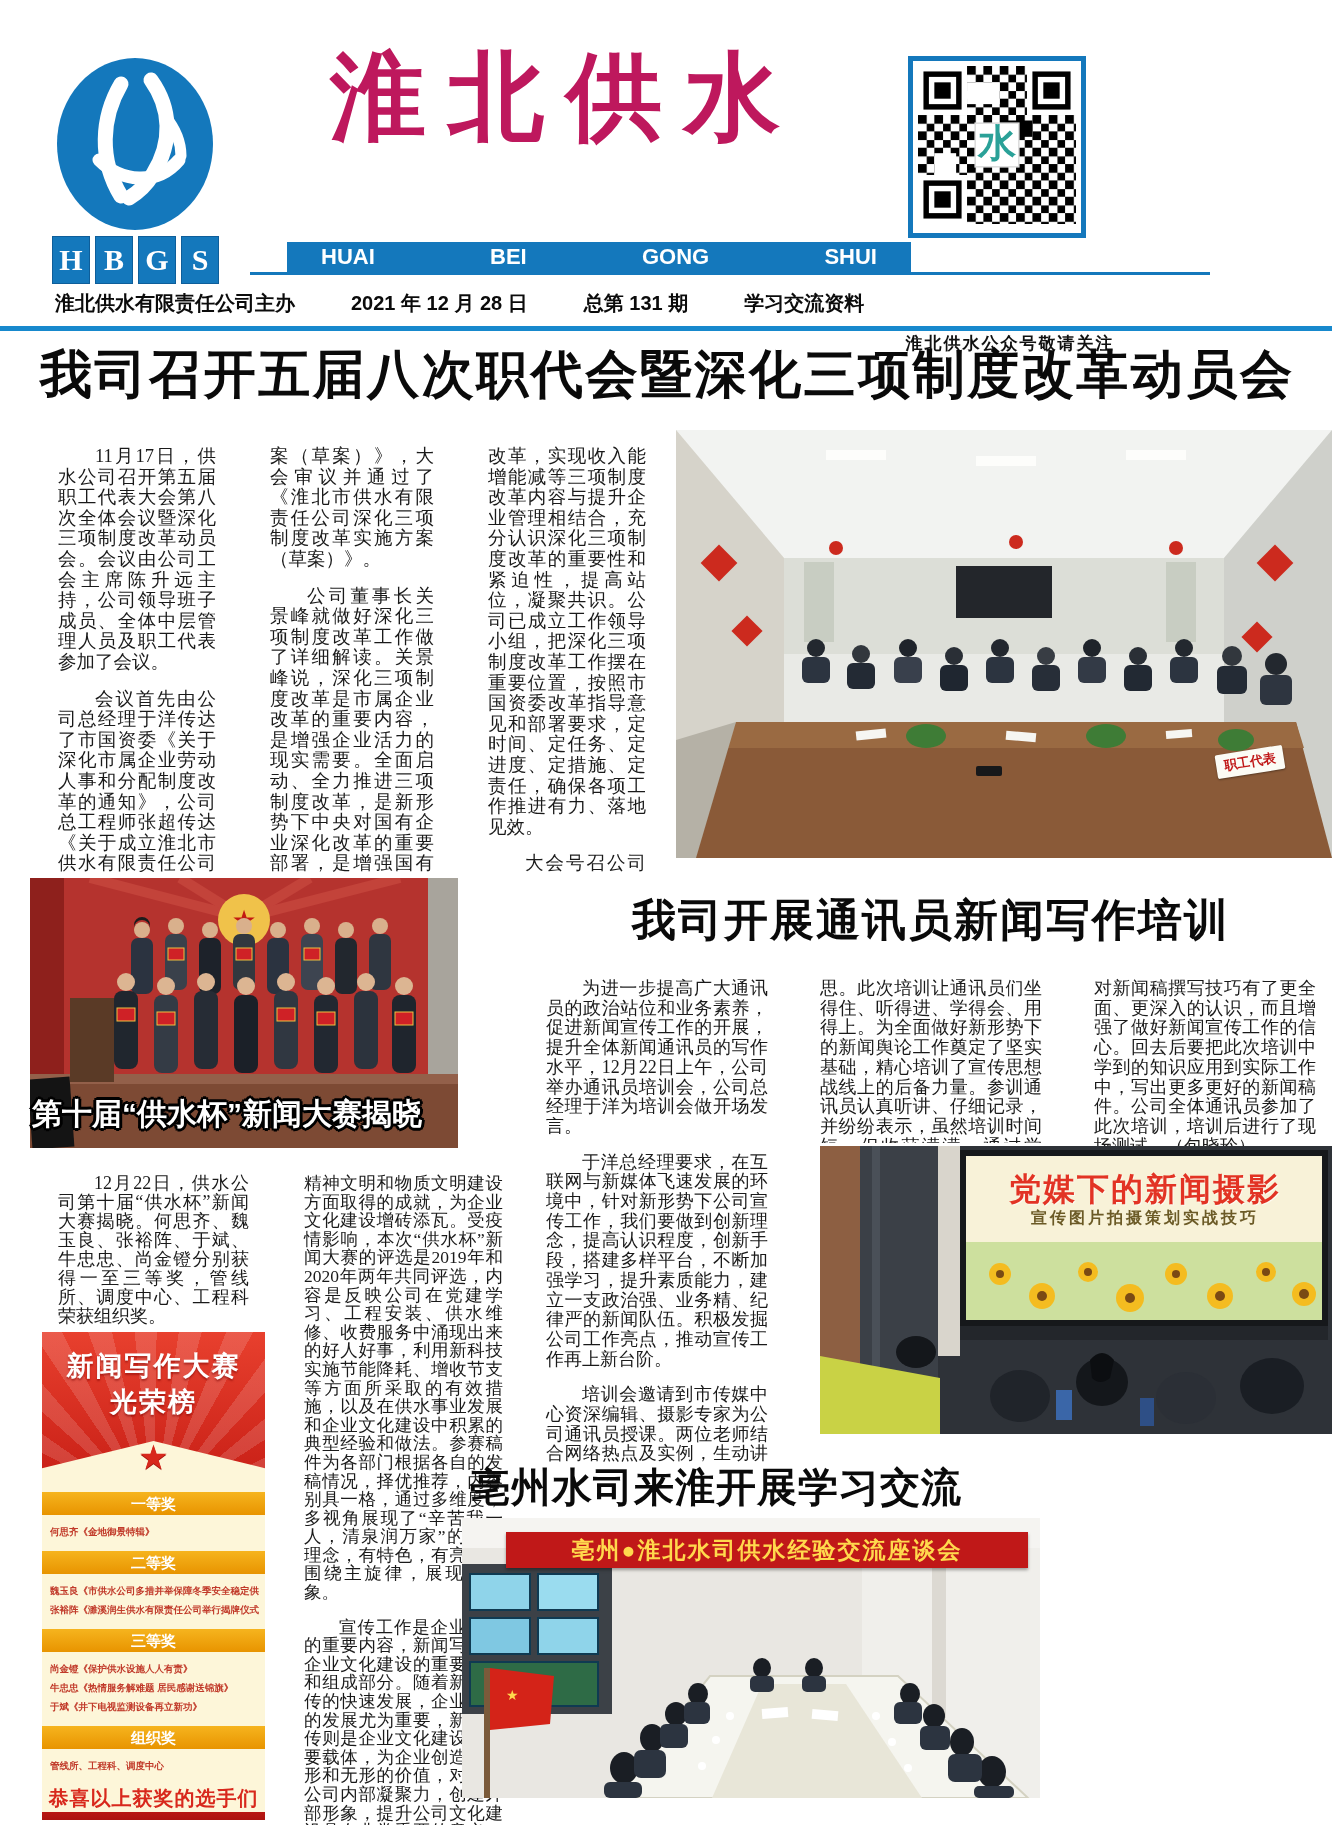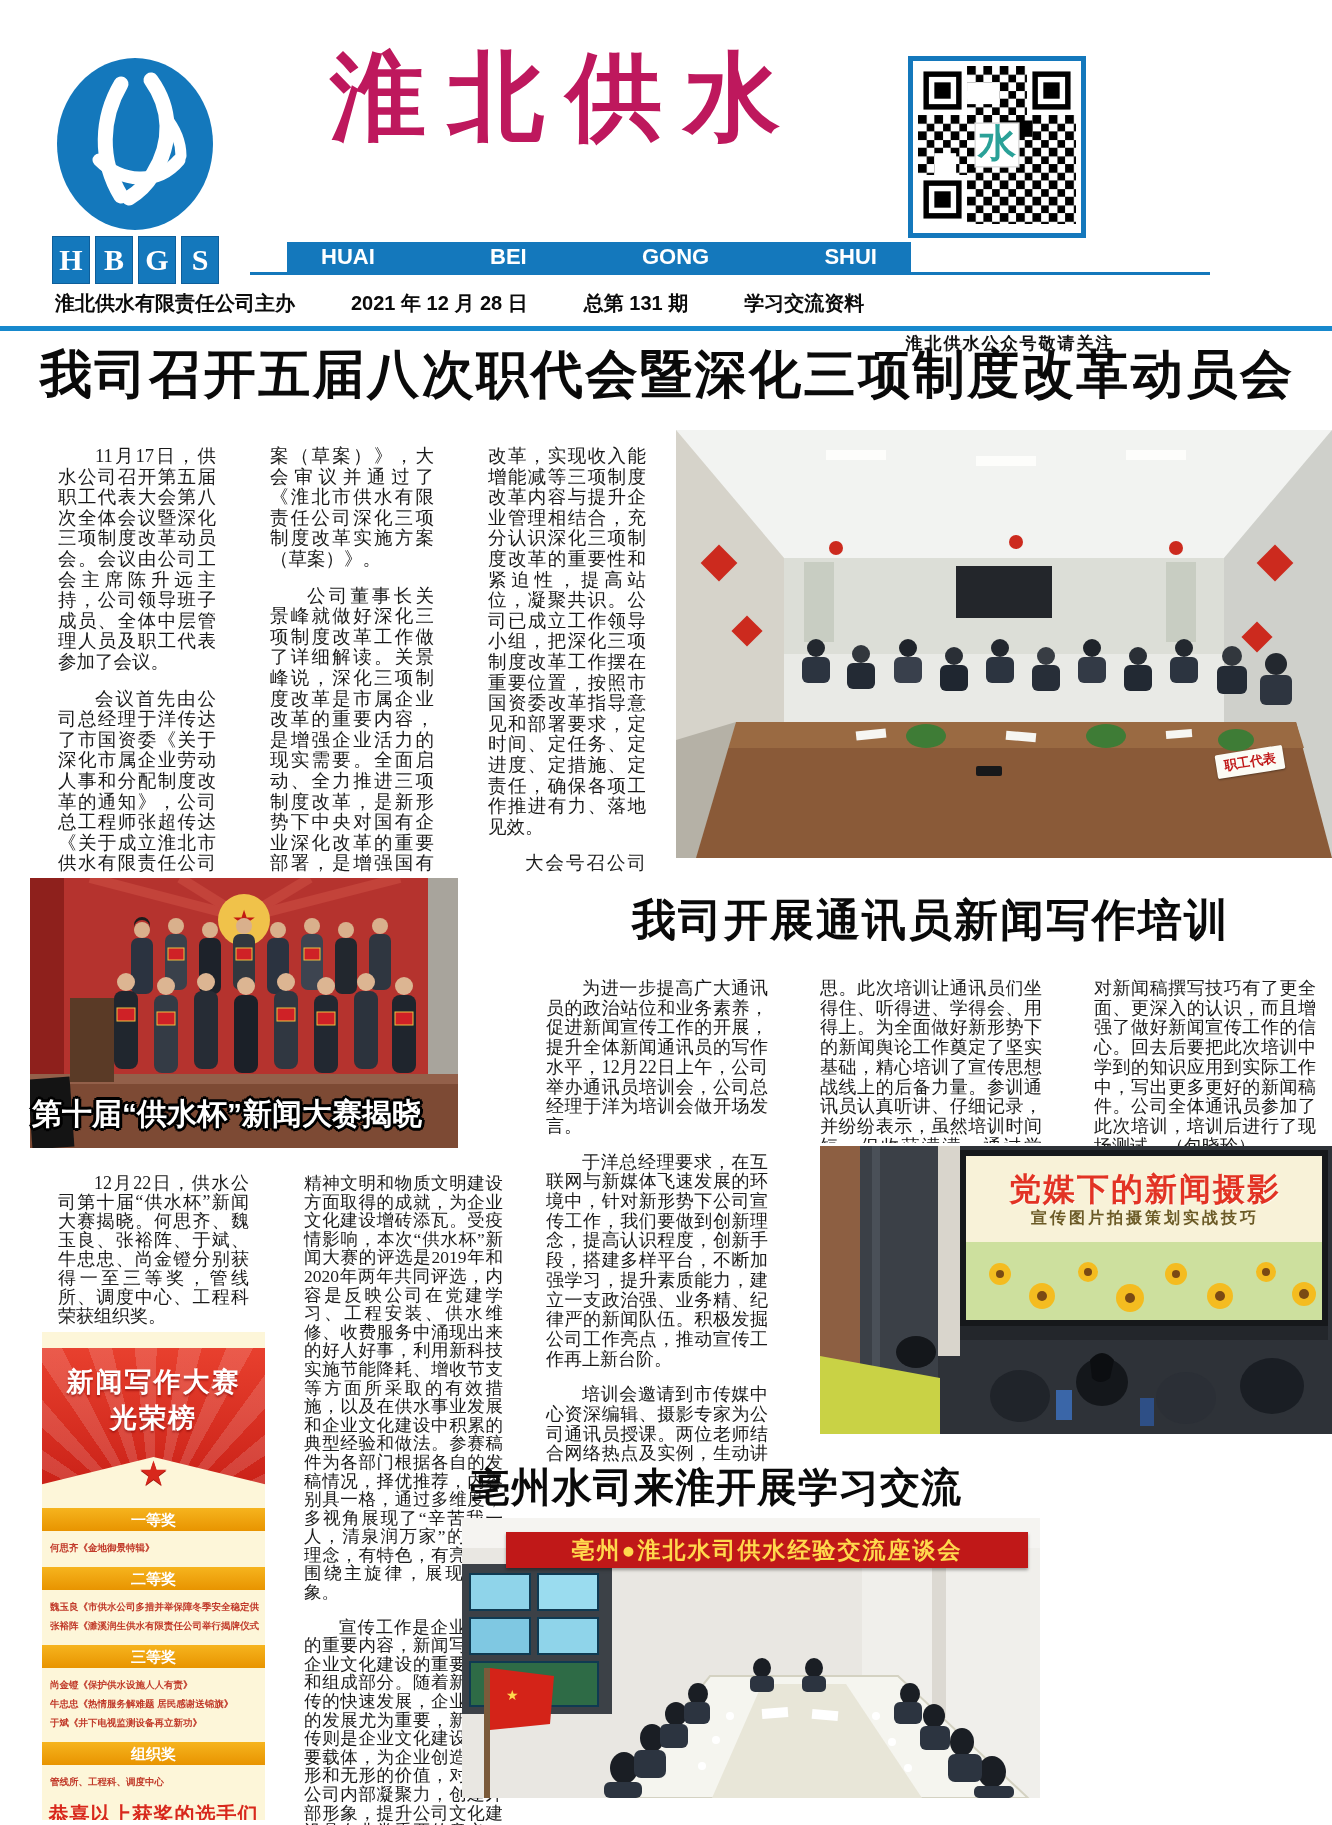--- a/index.html
+++ b/index.html
@@ -51,21 +51,21 @@
   .banner-red{background:#c01818;color:#ffd94d;font-weight:bold;font-size:23px;letter-spacing:2px;
               text-align:center;line-height:36px;box-shadow:0 2px 3px rgba(0,0,0,.35);}
   .screen-title{color:#e23324;font-weight:900;font-size:32px;letter-spacing:2px;text-align:center;
                 text-shadow:1px 1px 0 rgba(255,255,255,.6);}
   .screen-sub{color:#6b5a26;font-weight:bold;font-size:16px;letter-spacing:3px;text-align:center;}
   
   .poster{background:#fdf6d9;overflow:hidden;display:flex;flex-direction:column;
           font-family:"Liberation Sans","DejaVu Sans",sans-serif;}
   .poster-top{position:relative;height:150px;flex:none;
       background:repeating-conic-gradient(from -90deg at 50% 120%,rgba(255,255,255,.14) 0 7deg,rgba(255,255,255,0) 7deg 14deg),
-                 linear-gradient(#e8402e,#c81f16);margin-top:16px;}
+                 linear-gradient(#e8402e,#c81f16);}
   .poster-title{color:#fff;font-weight:900;font-size:27px;letter-spacing:2px;text-align:center;
                 text-shadow:0 2px 2px rgba(120,0,0,.5);}
   .poster-wedge{position:absolute;left:0;bottom:-1px;width:100%;height:42px;background:#fdf6d9;
                 clip-path:polygon(0 100%,0 65%,50% 0,100% 65%,100% 100%);}
   .poster-star{position:absolute;left:50%;bottom:8px;transform:translateX(-50%);color:#d8281c;
                font-size:34px;line-height:1;text-shadow:0 1px 0 #9e120c;}
   .poster-band{background:linear-gradient(#f6b41e,#e89400);color:#fff;font-weight:bold;font-size:15px;
                text-align:center;line-height:23px;height:23px;flex:none;margin-top:10px;}
   .poster-entries{padding:7px 6px 0 8px;flex:none;}
   .poster-entry{color:#c13a2a;font-weight:bold;font-size:9.5px;line-height:19px;white-space:nowrap;overflow:hidden;}

